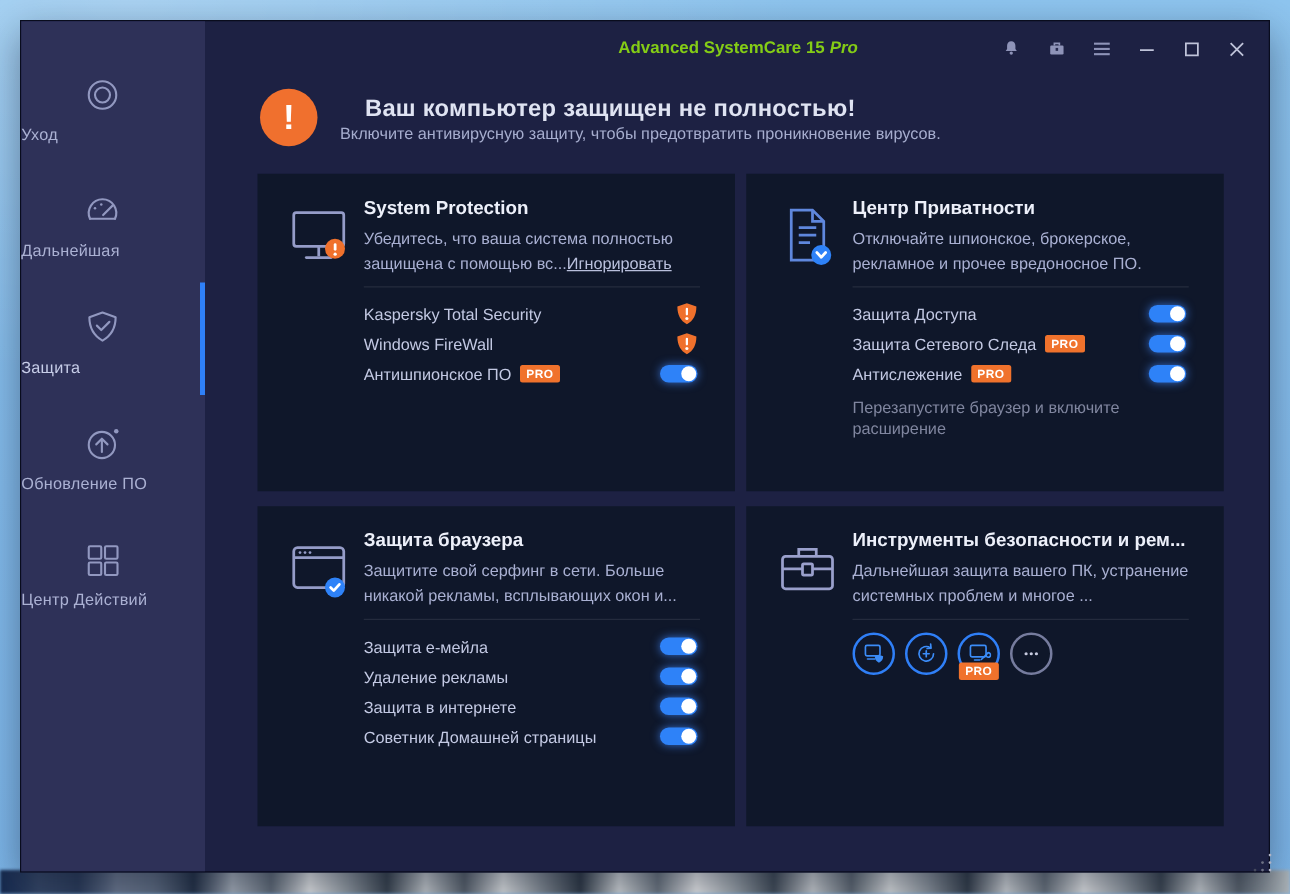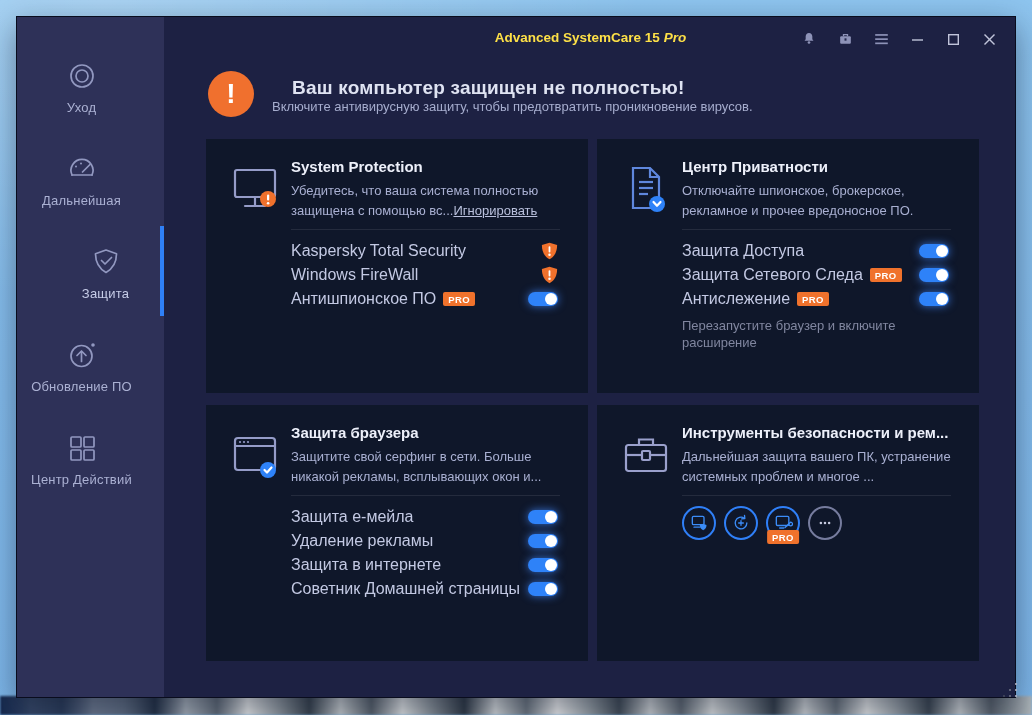--- a/index.html
+++ b/index.html
@@ -20,34 +20,34 @@
       #424c57 60%,#c9cdd0 63%,#5f6872 66%,#d9dcdd 69%,#8a929a 72%,#343e4a 75%,#cdd1d4 78%,
       #68717b 81%,#e1e3e4 84%,#949ca3 87%,#3d4752 90%,#c6cbce 93%,#59626c 96%,#aeb6bb 100%);
     filter:blur(1.2px); }
 
   .app-window { position:absolute; left:16px; top:16px; width:1000px; height:682px;
     background:#1d2143; border:1px solid rgba(8,10,26,.9);
     box-shadow:0 10px 30px rgba(10,20,40,.45); }
 
   
   .sidebar { position:absolute; left:0; top:0; width:147px; height:100%; background:#2e3158; }
-  .side-item { position:absolute; left:0; width:129px; height:70px; text-align:center; cursor:pointer; }
+  .side-item { position:absolute; left:0; width:129px; height:70px; cursor:pointer; }
   .side-item svg { display:block; margin:0 auto 9px; }
   .side-item .side-label { font-size:13px; color:#abb1d3; letter-spacing:.2px; }
   .side-item.active .side-label { color:#c7cde8; }
-  .si-0{top:44px;} .si-1{top:137px;} .si-2{top:230px;margin-left:24px;} .si-3{top:323px;} .si-4{top:416px;}
+  .si-0{top:44px;} .si-1{top:137px;} .si-2{top:230px;} .si-3{top:323px;} .si-4{top:416px;}
   .active-bar { position:absolute; right:0; top:209px; width:4px; height:90px; background:#2f80f7; }
   .sicon { stroke:#9298c0; fill:none; stroke-width:1.7; stroke-linecap:round; stroke-linejoin:round; }
 
   
   .main { position:absolute; left:147px; top:0; width:853px; height:100%; }
 
   .titlebar { position:absolute; left:0; top:0; width:100%; height:44px; }
   .tb-title { position:absolute; left:0; right:0; top:13px; text-align:center;
-    font-size:13.5px; font-weight:bold; color:#fde047; }
+    font-size:13.5px; font-weight:bold; color:#84cc16; }
   .tb-title i { font-style:italic; margin-left:4px; }
   .tb-icons { position:absolute; right:10px; top:0; height:44px; display:flex; align-items:center; }
   .tb-btn { width:36px; height:44px; display:flex; align-items:center; justify-content:center; cursor:pointer; }
   .tb-btn svg { display:block; }
 
   
   .alert-circle { position:absolute; left:44px; top:54px; width:46px; height:46px; border-radius:50%;
     background:#f0702e; color:#fff; font-size:28px; font-weight:bold; text-align:center; line-height:46px; }
   .alert-texts { position:absolute; left:108px; top:60px; }
   .alert-title { font-size:19px; font-weight:bold; color:#dfe3f2; letter-spacing:.2px;margin-left:20px; }
@@ -57,21 +57,21 @@
   .cards { position:absolute; left:42px; top:122px; display:grid;
     grid-template-columns:382px 382px; grid-template-rows:254px 256px; gap:12px 9px; }
   .card { position:relative; background:#0f172a; }
   .card-icon { position:absolute; left:22px; top:22px; }
   .card-title { position:absolute; left:85px; top:19px; font-size:15px; font-weight:bold; color:#edf0fa; }
   .card-desc { position:absolute; left:85px; top:42px; width:272px; font-size:13px; line-height:20px; color:#a9b0d2; }
   .card-desc a { color:#b9c0dc; text-decoration:underline; cursor:pointer;margin-top:47px; }
   .divider { position:absolute; left:85px; right:28px; top:90px; height:1px; background:rgba(255,255,255,.09); }
   .rows { position:absolute; left:85px; right:30px; top:100px; }
   .row { display:flex; align-items:center; height:24px; }
-  .row .label { font-size:16px; color:#c3c9e3; }
+  .row .label { font-size:13px; color:#c3c9e3; }
   .spacer { flex:1; }
   .badge { display:inline-block; margin-left:7px; background:#f0722c; color:#fff;
     font-size:9.5px; font-weight:bold; padding:2px 5px 1px; border-radius:2px; letter-spacing:.4px; }
   .toggle { position:relative; width:30px; height:14px; border-radius:8px; background:#2e82f8;
     box-shadow:0 0 8px rgba(62,133,247,.8); cursor:pointer; }
   .toggle .knob { position:absolute; right:1px; top:1px; width:12px; height:12px; border-radius:50%; background:#fff; }
   .note { position:absolute; left:85px; top:178px; width:250px; font-size:13px; line-height:17px; color:#80869f; }
 
   
   .tools { position:absolute; left:85px; top:101px; display:flex; gap:8px; }

